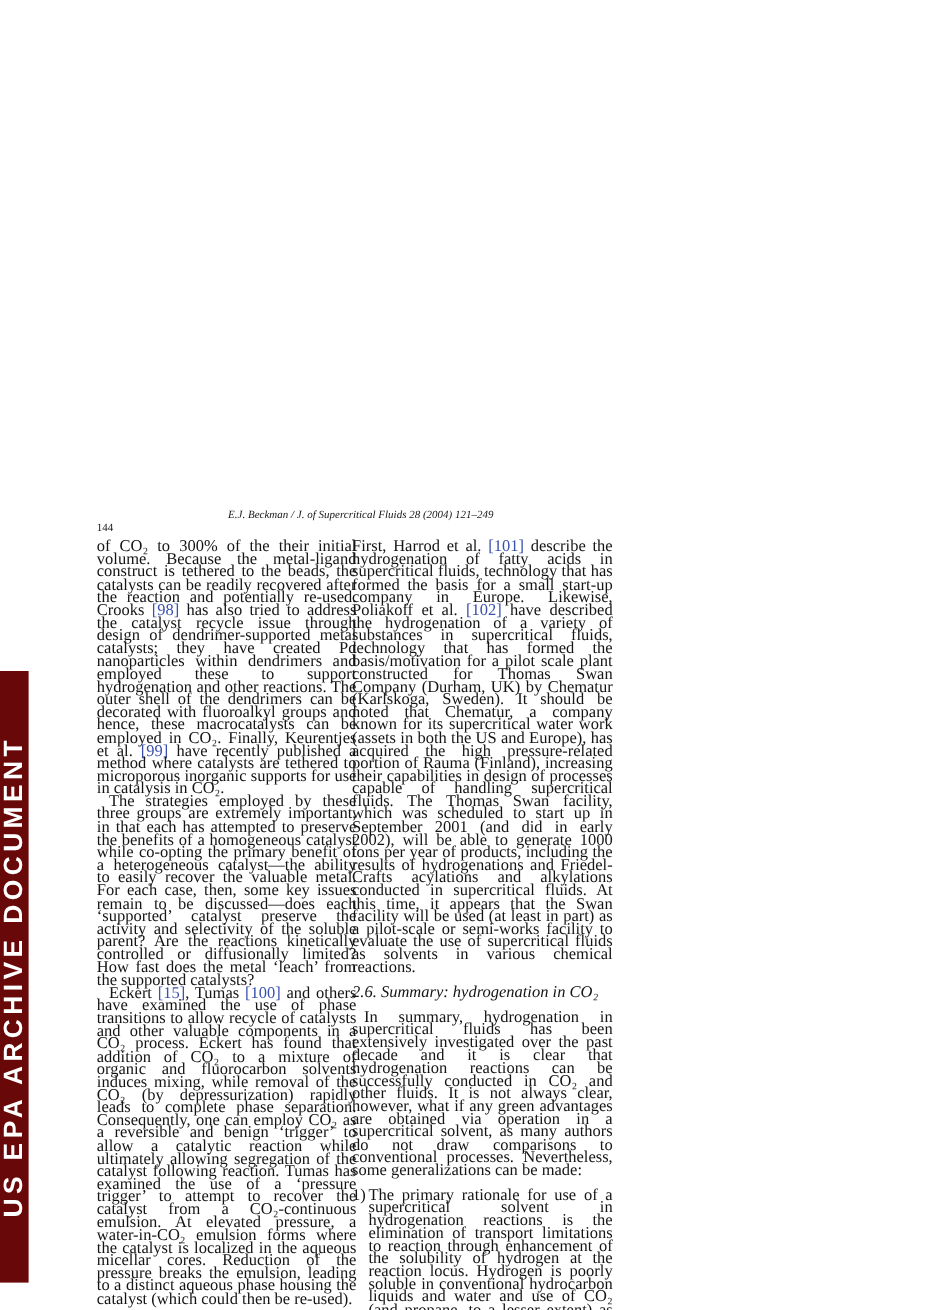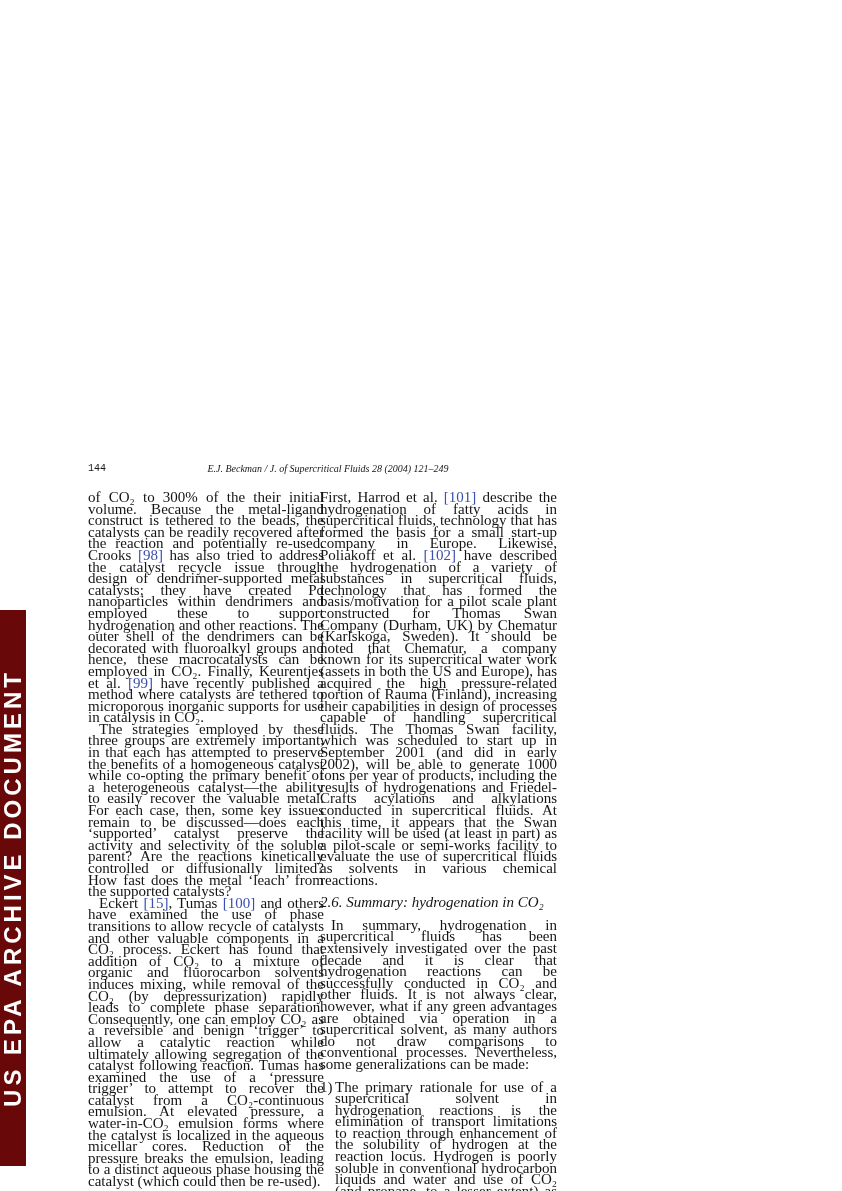--- a/index.html
+++ b/index.html
@@ -34,23 +34,22 @@
     letter-spacing:4px;
   }
   
   .header{
     position:absolute;
     left:88px;top:463px;
     width:480px;
     font-size:10px;
   }
   .header .page-num{
-    position:absolute;left:0;top:0;
+    position:absolute;left:0;top:12px;
     font-style:normal;
-    font-family:Liberation Mono, monospace;
   }
   .header .running-title{
     display:block;
     text-align:center;
     font-style:italic;
   }
   
   .col{
     position:absolute;
     top:492px;

